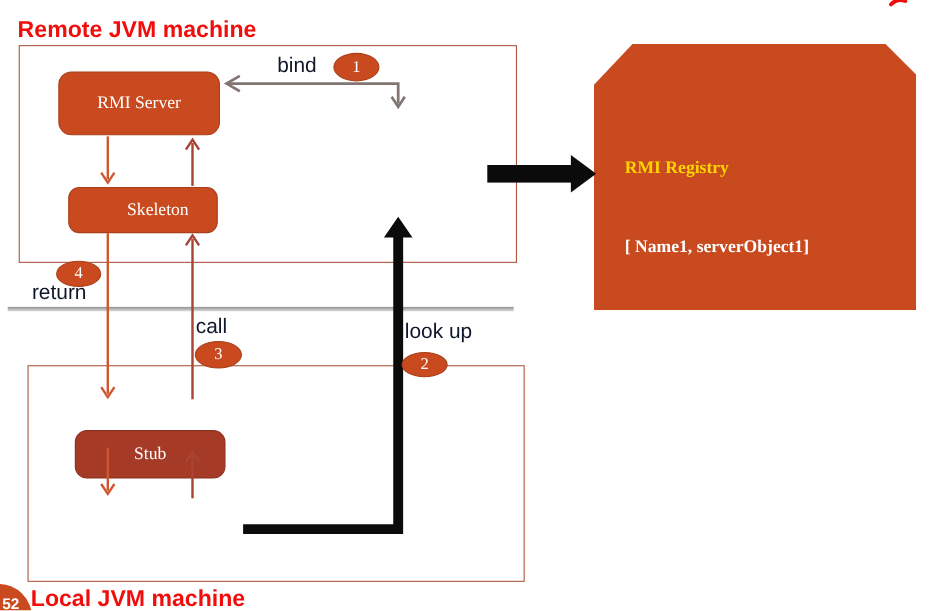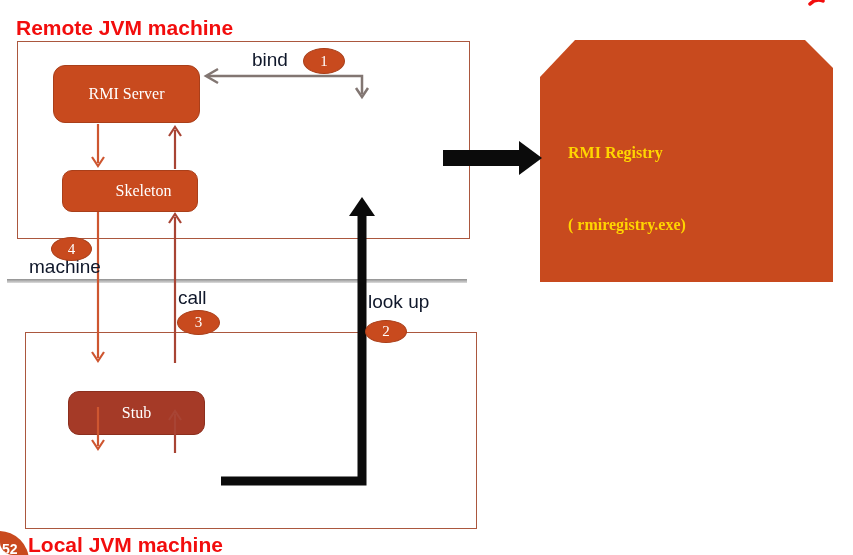--- a/index.html
+++ b/index.html
@@ -1,18 +1,18 @@
 <!DOCTYPE html>
 <html><head>
 <meta charset="utf-8">
 <style>
   html,body{margin:0;padding:0;background:#ffffff;}
   #stage{
     position:relative;width:853px;height:555px;overflow:hidden;
-    font-family:"Liberation Sans",sans-serif;background:#ffffff;border-radius:13px;
+    font-family:"Liberation Sans",sans-serif;background:#ffffff;
   }
   .abs{position:absolute;}
   
   .jvm-box{border:1.6px solid #AB573E;background:transparent;}
   
   .divider{background:linear-gradient(#8f8f8f,#dcdcdc);}
   
   .node{
     display:flex;align-items:center;justify-content:center;
     color:#ffffff;font-family:"Liberation Serif",serif;
@@ -68,21 +68,20 @@
   <div class="abs node node-orange" style="left:62px;top:170px;width:136px;height:42px;font-size:16px;border-radius:10px;padding-left:27px;">
     <span>Skeleton</span>
   </div>
   <div class="abs node node-stub" style="left:68px;top:363px;width:137px;height:44px;font-size:16px;">
     <span>Stub</span>
   </div>
 
   <div class="abs snip" style="left:540px;top:40px;width:293px;height:242px;">
     <div class="inner">
       <div class="yellow">RMI Registry</div>
-      <div class="yellow">( rmiregistry.exe)</div>
       <div>[ Name1, serverObject1]</div>
       <div>[ Name2, serverObject2]</div>
       <div>...</div>
     </div>
   </div>
 
   <svg width="853" height="555" viewBox="0 0 853 555">
 
     <g stroke="#827672" stroke-width="2.5" fill="none">
       <path d="M 207 76 L 362 76 L 362 94"></path>
@@ -129,21 +128,21 @@
       <path d="M 221 481 L 362 481 L 362 213" fill="none" stroke="#0B0B0B" stroke-width="9" stroke-linejoin="miter"></path>
       <polygon points="349,216 362,197 375,216" fill="#0B0B0B"></polygon>
     </g>
 
     <path d="M 810 4 Q 816 -2 823 1" stroke="#F20D0D" stroke-width="3.5" fill="none" stroke-linecap="round"></path>
   </svg>
 
   <div class="abs flow-label" style="left:252px;top:49px;">bind</div>
   <div class="abs flow-label" style="left:368px;top:291px;">look up</div>
   <div class="abs flow-label" style="left:178px;top:287px;">call</div>
-  <div class="abs flow-label" style="left:29px;top:256px;">machine</div>
+  <div class="abs flow-label" style="left:29px;top:256px;">return</div>
 
   <div class="abs badge" style="left:303px;top:48px;width:40px;height:24px;">
     <span>1</span>
   </div>
   <div class="abs badge" style="left:365px;top:320px;width:40px;height:21px;">
     <span>2</span>
   </div>
   <div class="abs badge" style="left:177px;top:310px;width:41px;height:23px;">
     <span>3</span>
   </div>

